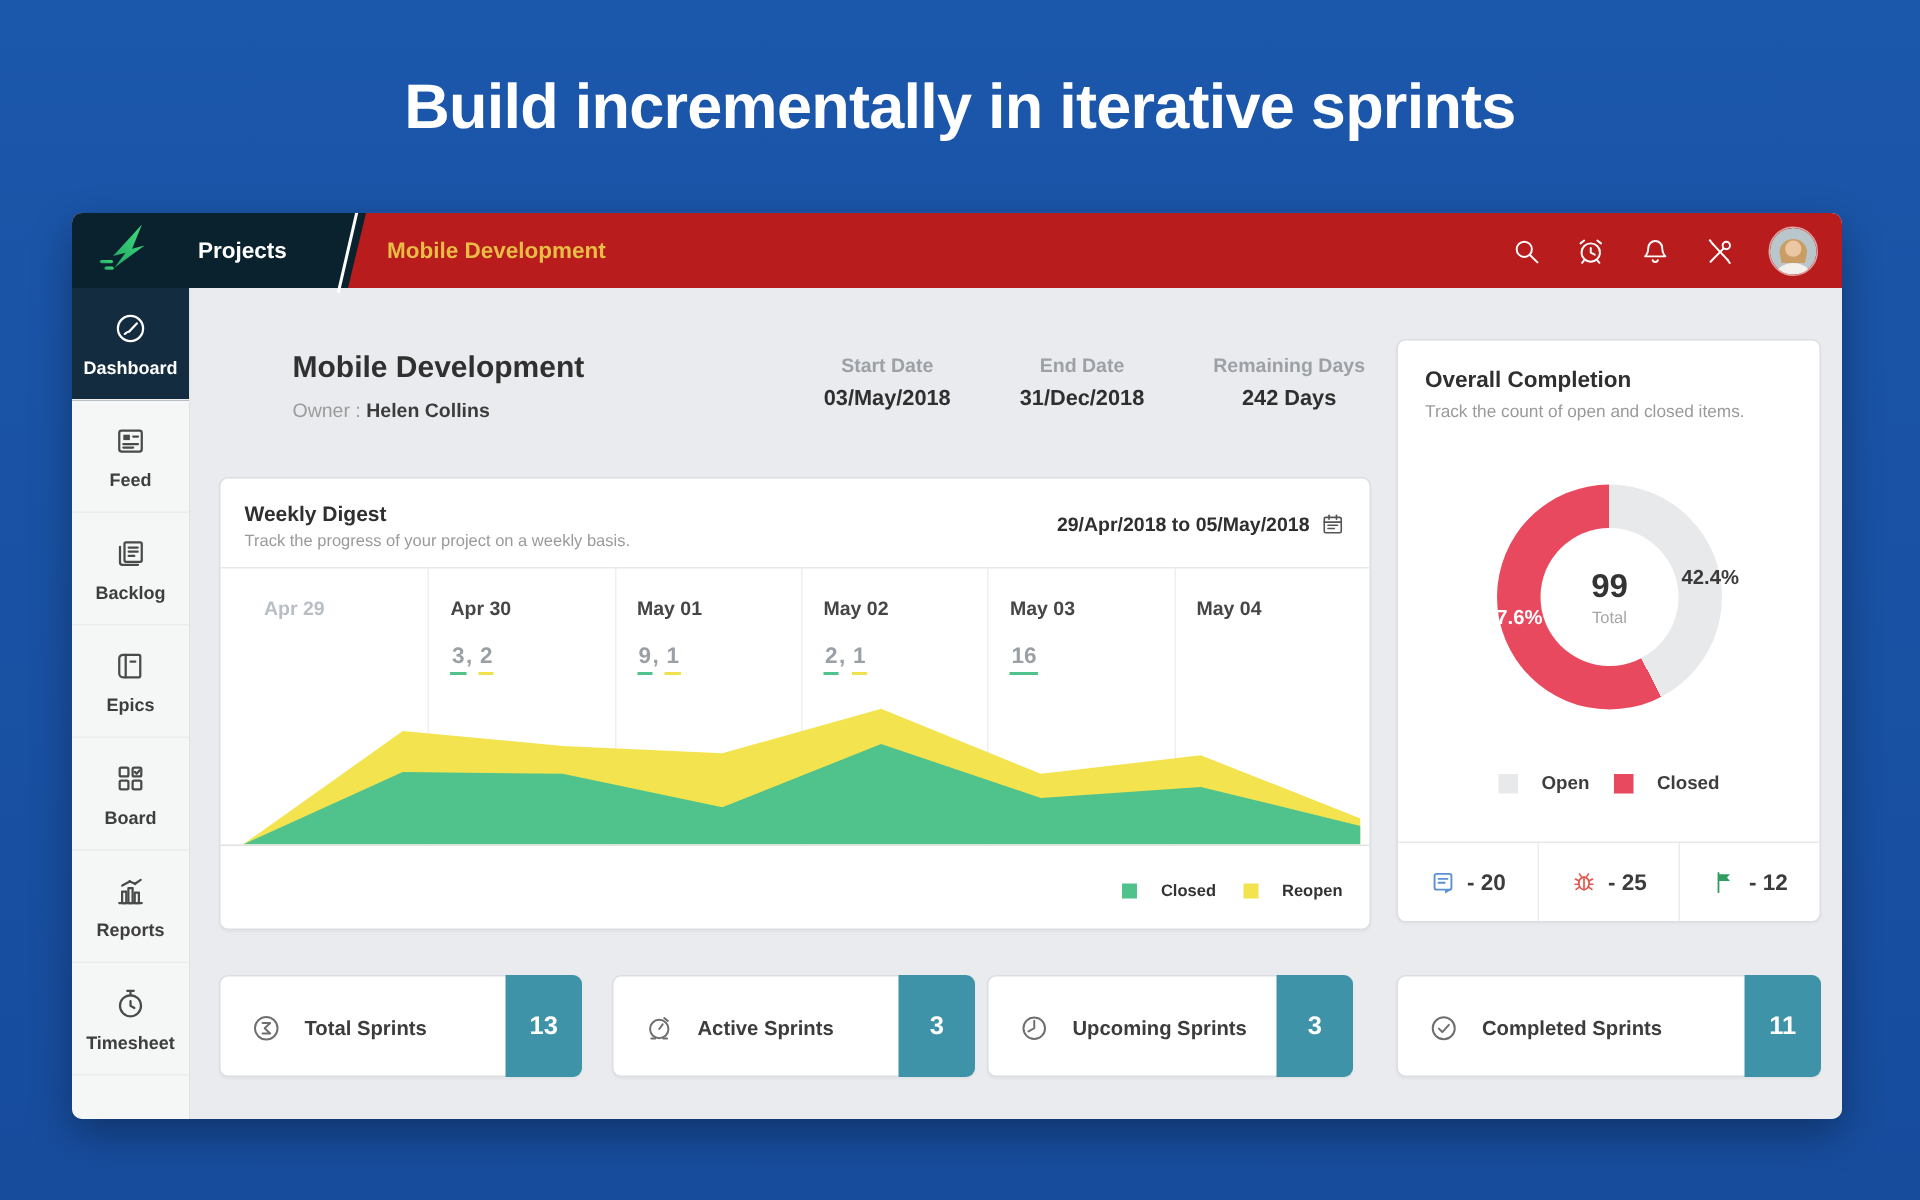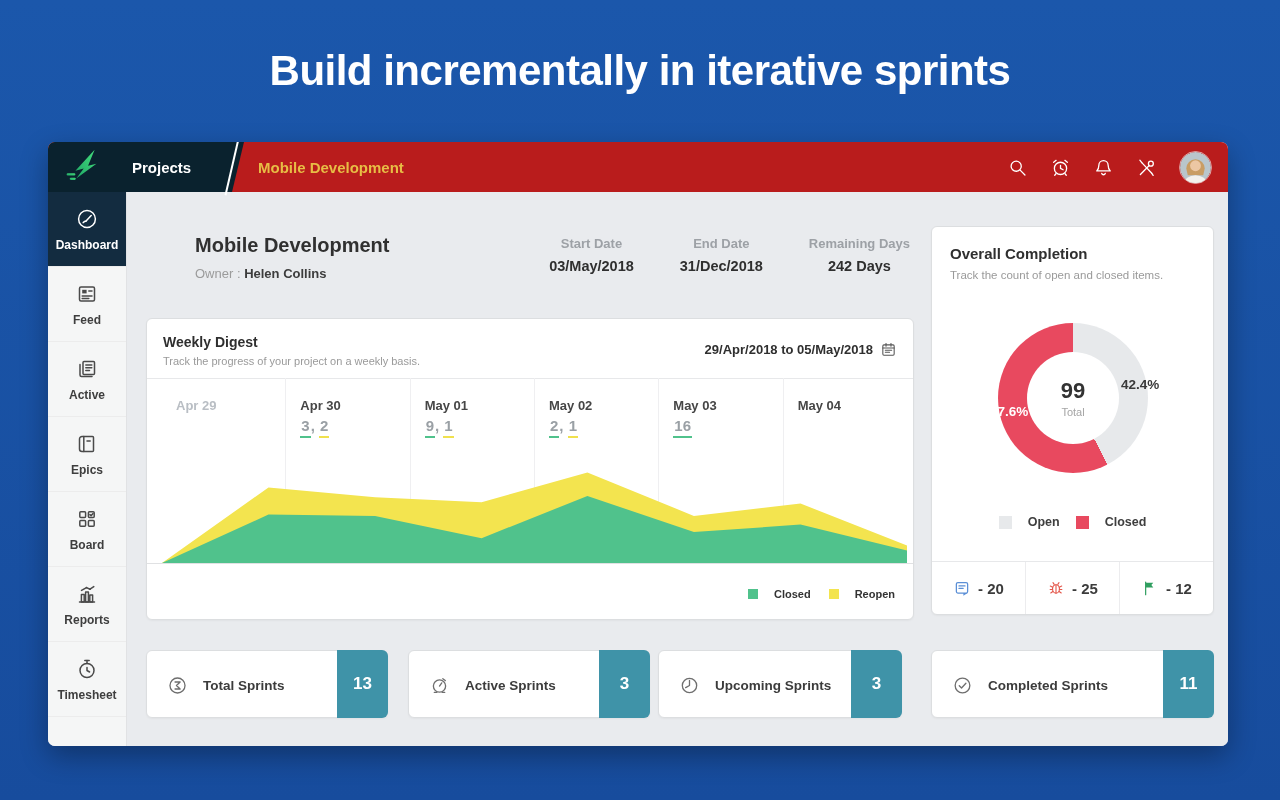--- a/index.html
+++ b/index.html
@@ -53,21 +53,21 @@
   .digest-sub { position:absolute; left:16px; top:36px; font-size:11px; color:#9a9a9a; }
   .digest-range { position:absolute; right:16px; top:22px; display:flex; align-items:center; gap:7px; font-size:13px; font-weight:800; color:#2f2f2f; cursor:pointer; }
   .digest-range .cal { width:17px; height:17px; color:#555; }
   .digest-range .cal svg { width:100%; height:100%; }
   .digest-hr { position:absolute; left:0; right:0; top:59px; height:1px; background:#e7e8ea; }
   .cols { position:absolute; left:15px; top:59px; width:745px; height:185px; display:flex; }
   .col { flex:1 1 0; border-right:1px solid #efeff1; padding-top:20px; padding-left:14px; }
   .col:last-child { border-right:none; }
   .day-label { font-size:13px; font-weight:700; color:#464646; }
   .col.muted .day-label { color:#b9bec4; }
-  .day-nums { margin-top:4px; font-size:15px; color:#9aa0a5; font-weight:600; }
+  .day-nums { margin-top:16px; font-size:15px; color:#9aa0a5; font-weight:600; }
   .day-nums .n { padding:0 1px 2px; border-bottom:2px solid transparent; }
   .day-nums .n.closed { border-bottom-color:#50c28c; }
   .day-nums .n.reopen { border-bottom-color:#f0e14e; }
   .chart-svg { position:absolute; left:15px; top:120px; width:745px; height:124px; }
   .baseline { position:absolute; left:0; right:0; top:244px; height:1px; background:#e0e1e3; }
   .digest-legend { position:absolute; right:18px; bottom:19px; display:flex; gap:18px; }
   .lg-item { display:flex; align-items:center; gap:16px; font-size:11px; font-weight:700; color:#333; }
   .lg-sq { width:10px; height:10px; display:inline-block; }
 
   
@@ -178,21 +178,21 @@
         <div class="s-label">Feed</div>
       </div>
       <div class="side-item">
         <span class="s-icon"><svg viewBox="0 0 24 24" fill="none" stroke="currentColor" stroke-width="1.5" stroke-linecap="round" stroke-linejoin="round">
             <rect x="8" y="4.5" width="11.5" height="13" rx="1"></rect>
             <line x1="10.8" y1="8" x2="16.8" y2="8"></line>
             <line x1="10.8" y1="10.8" x2="16.8" y2="10.8"></line>
             <line x1="10.8" y1="13.6" x2="14.5" y2="13.6"></line>
             <path d="M5 7.5v10.5a1.5 1.5 0 0 0 1.5 1.5H17"></path>
           </svg></span>
-        <div class="s-label">Active</div>
+        <div class="s-label">Backlog</div>
       </div>
       <div class="side-item">
         <span class="s-icon"><svg viewBox="0 0 24 24" fill="none" stroke="currentColor" stroke-width="1.5" stroke-linecap="round" stroke-linejoin="round">
             <path d="M7 4.5h10.5a1 1 0 0 1 1 1v13a1 1 0 0 1-1 1H7A2.5 2.5 0 0 1 4.5 17V7A2.5 2.5 0 0 1 7 4.5z"></path>
             <path d="M8.8 4.5v15"></path>
             <line x1="12" y1="9" x2="15.2" y2="9"></line>
           </svg></span>
         <div class="s-label">Epics</div>
       </div>
       <div class="side-item">

